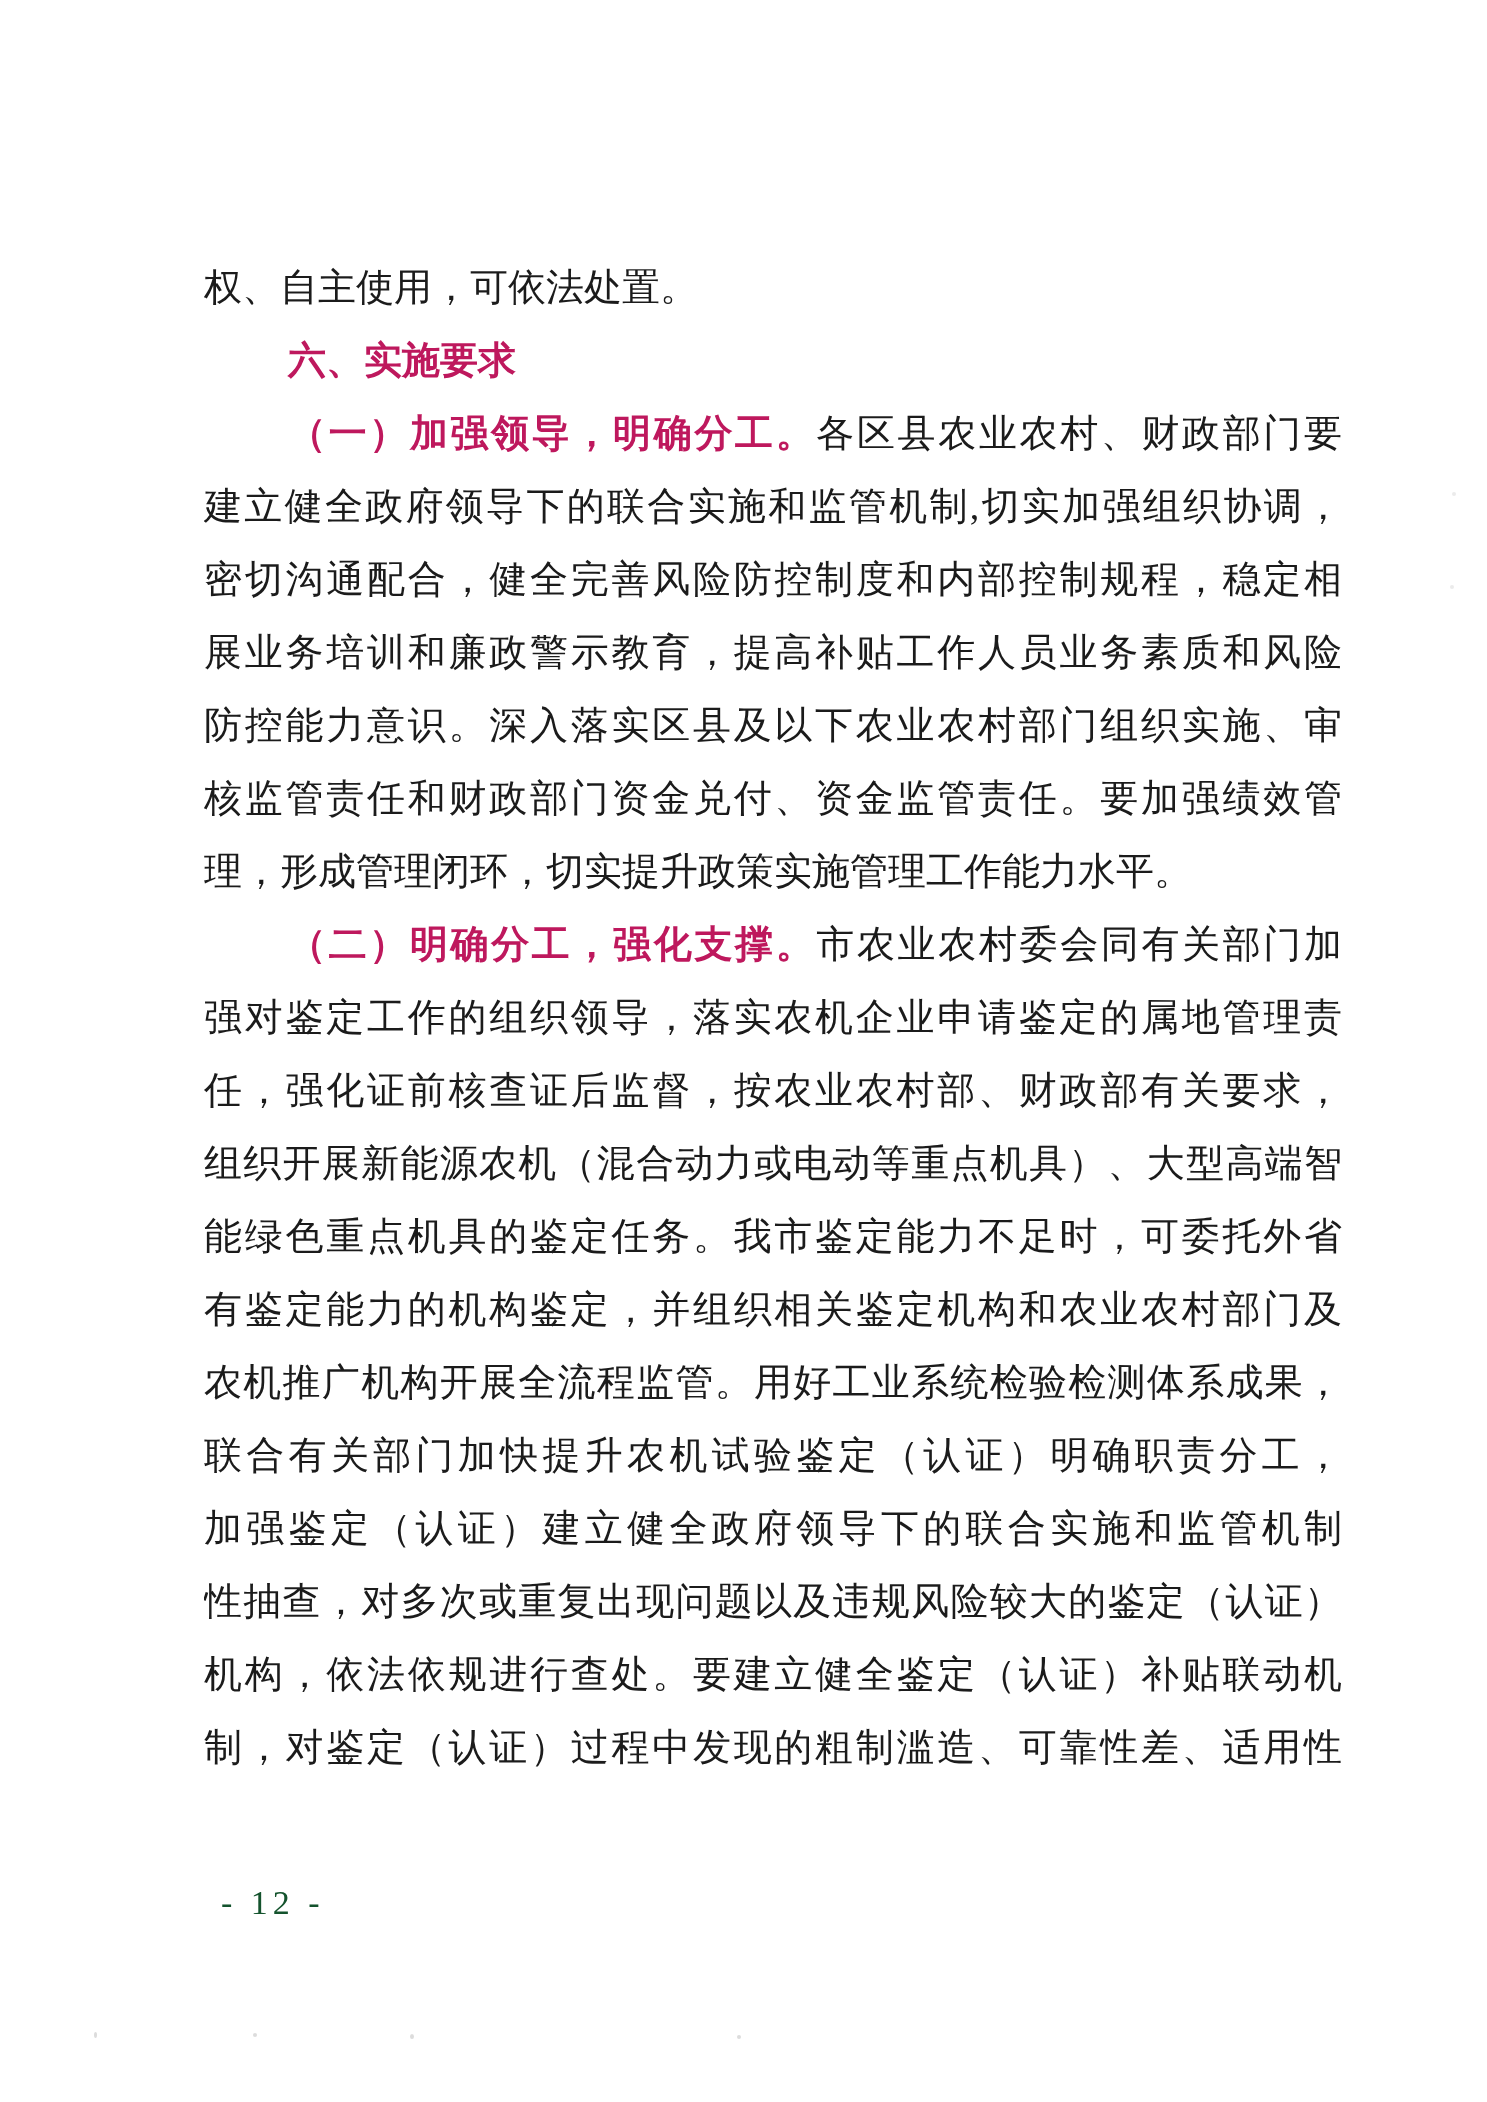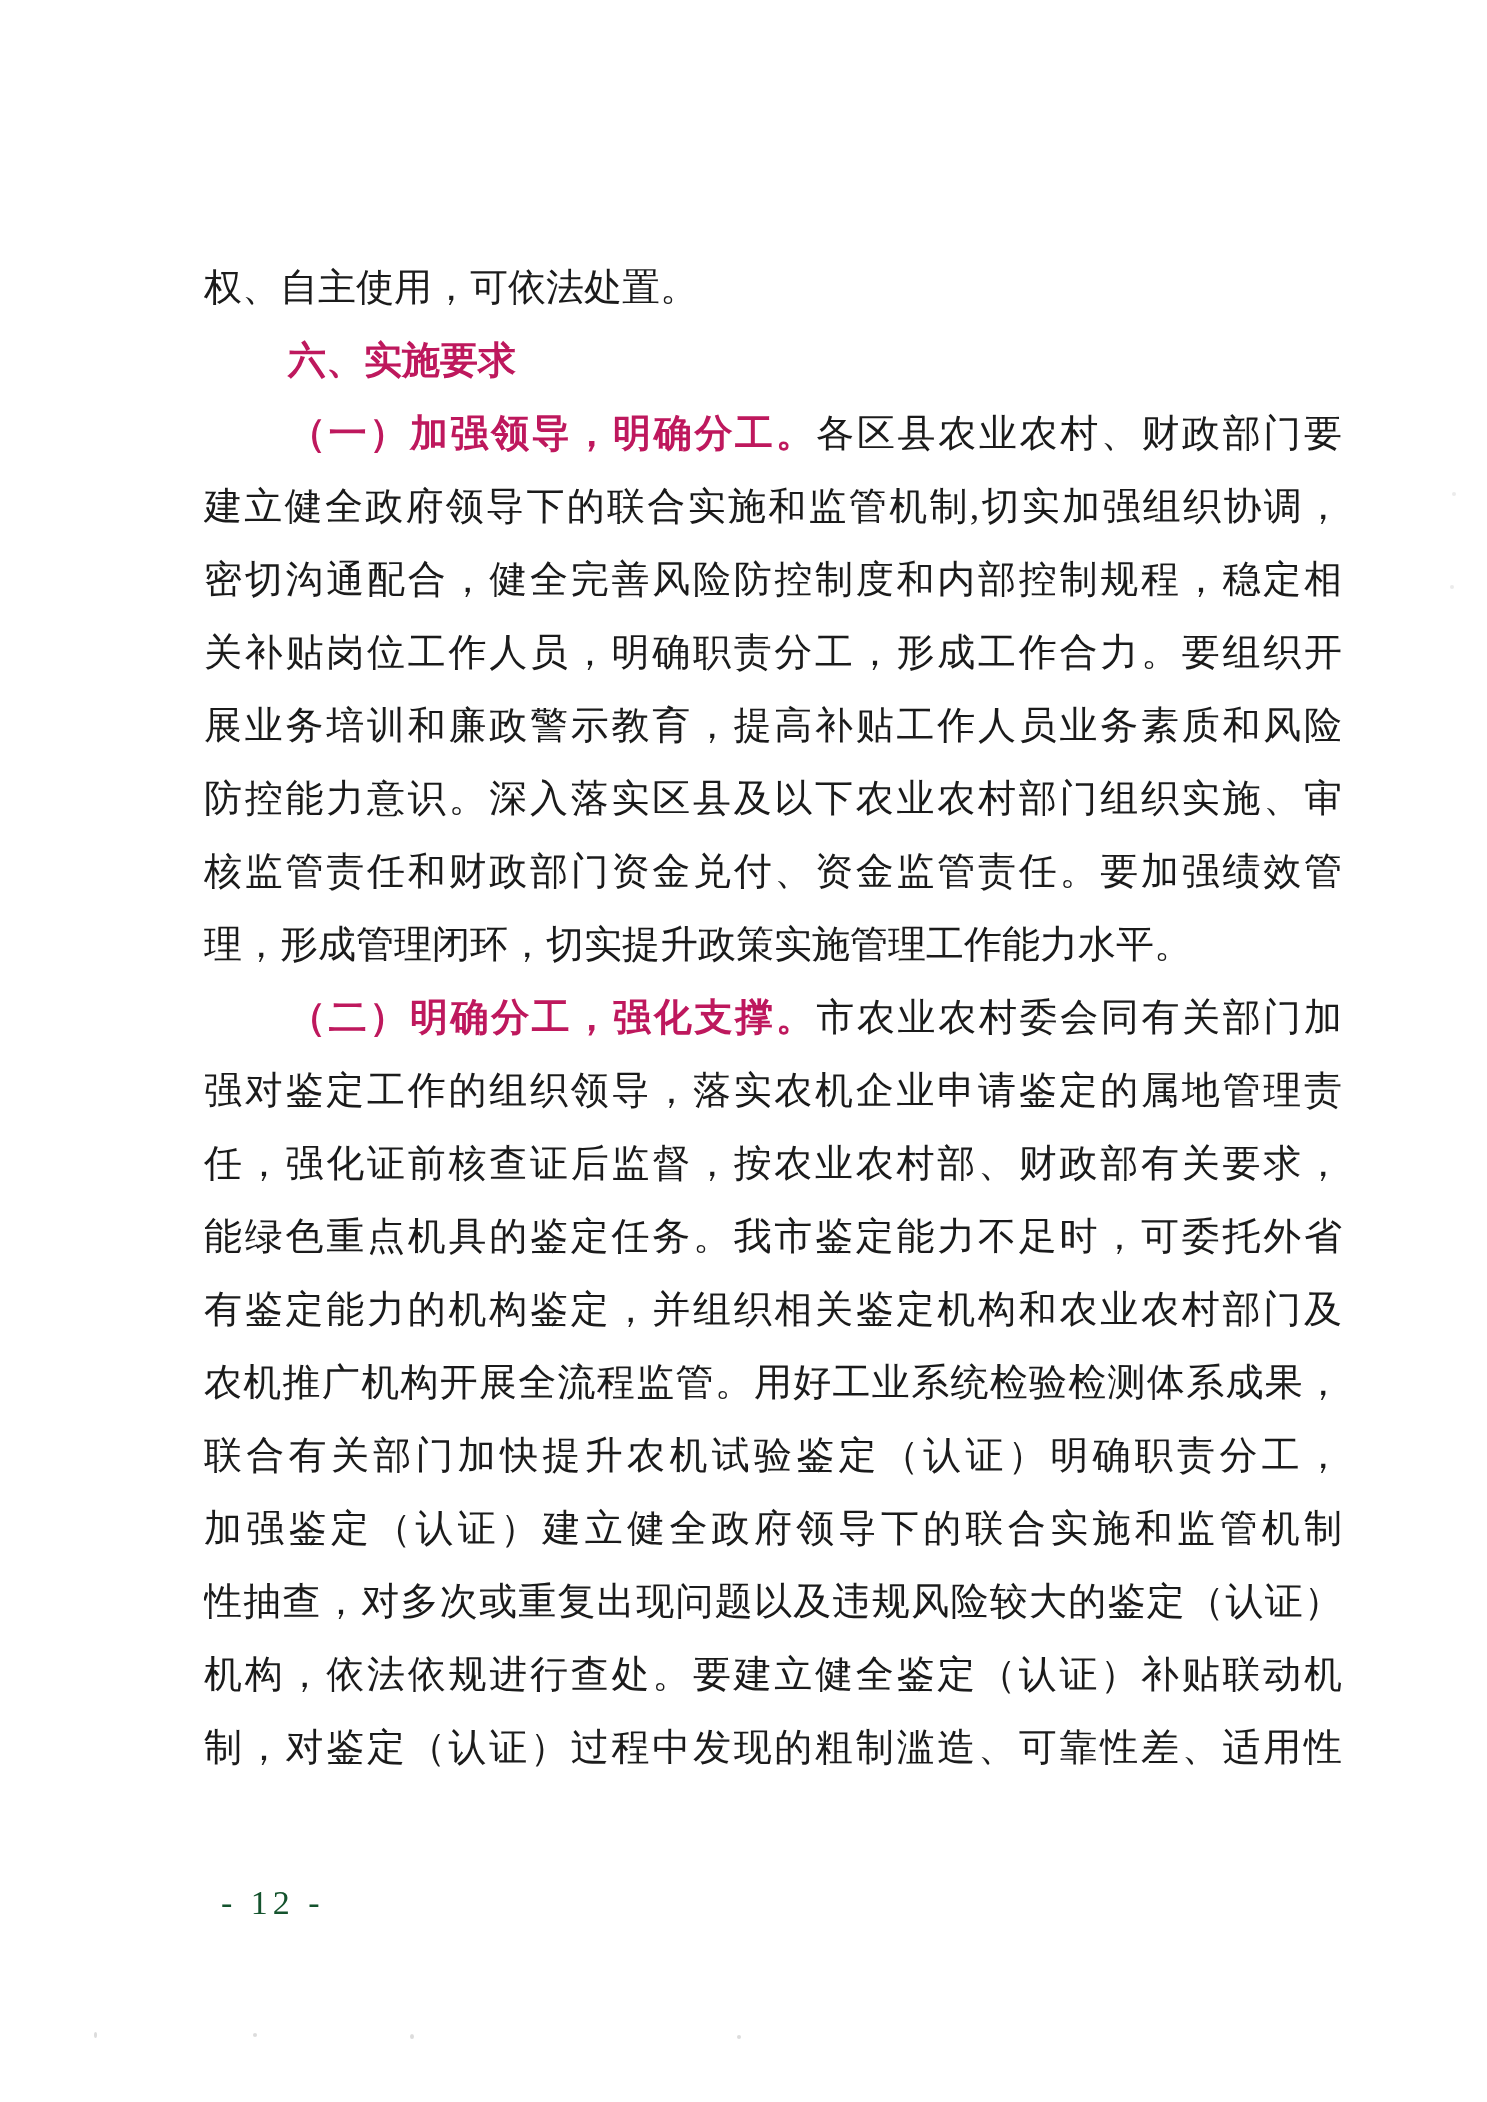--- a/index.html
+++ b/index.html
@@ -47,28 +47,28 @@
 </head>
 <body>
 
 <div class="page">
   <div class="doc">
       <div class="line"><span>权、自主使用，可依法处置。</span></div>
       <div class="line indent heading"><span class="b">六、实施要求</span></div>
       <div class="line indent just"><span class="b">（一）加强领导，明确分工。</span><span>各区县农业农村、财政部门要</span></div>
       <div class="line just"><span>建立健全政府领导下的联合实施和监管机制,切实加强组织协调，</span></div>
       <div class="line just"><span>密切沟通配合，健全完善风险防控制度和内部控制规程，稳定相</span></div>
-      <div class="line just"><span>关补贴岗位工作人员，明确职责分工，形成工作合力。要组织开</span></div>
       <div class="line just"><span>展业务培训和廉政警示教育，提高补贴工作人员业务素质和风险</span></div>
       <div class="line just"><span>防控能力意识。深入落实区县及以下农业农村部门组织实施、审</span></div>
       <div class="line just"><span>核监管责任和财政部门资金兑付、资金监管责任。要加强绩效管</span></div>
       <div class="line"><span>理，形成管理闭环，切实提升政策实施管理工作能力水平。</span></div>
       <div class="line indent just"><span class="b">（二）明确分工，强化支撑。</span><span>市农业农村委会同有关部门加</span></div>
       <div class="line just"><span>强对鉴定工作的组织领导，落实农机企业申请鉴定的属地管理责</span></div>
       <div class="line just"><span>任，强化证前核查证后监督，按农业农村部、财政部有关要求，</span></div>
+      <div class="line just"><span>组织开展新能源农机（混合动力或电动等重点机具）、大型高端智</span></div>
       <div class="line just"><span>能绿色重点机具的鉴定任务。我市鉴定能力不足时，可委托外省</span></div>
       <div class="line just"><span>有鉴定能力的机构鉴定，并组织相关鉴定机构和农业农村部门及</span></div>
       <div class="line just"><span>农机推广机构开展全流程监管。用好工业系统检验检测体系成果，</span></div>
       <div class="line just"><span>联合有关部门加快提升农机试验鉴定（认证）明确职责分工，</span></div>
       <div class="line just"><span>加强鉴定（认证）建立健全政府领导下的联合实施和监管机制</span></div>
       <div class="line just"><span>性抽查，对多次或重复出现问题以及违规风险较大的鉴定（认证）</span></div>
       <div class="line just"><span>机构，依法依规进行查处。要建立健全鉴定（认证）补贴联动机</span></div>
       <div class="line just"><span>制，对鉴定（认证）过程中发现的粗制滥造、可靠性差、适用性</span></div>
     </div>
   <div class="page-number">- 12 -</div>

